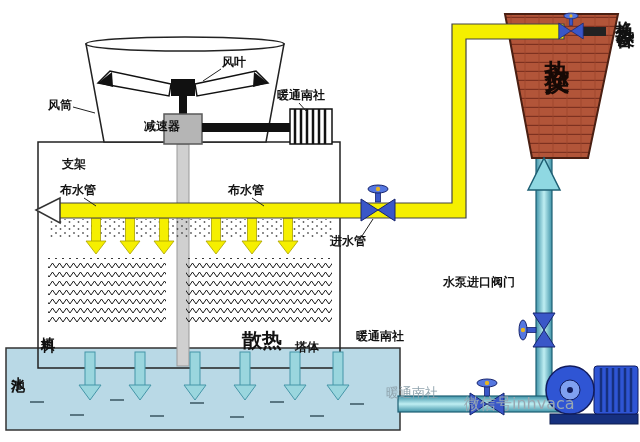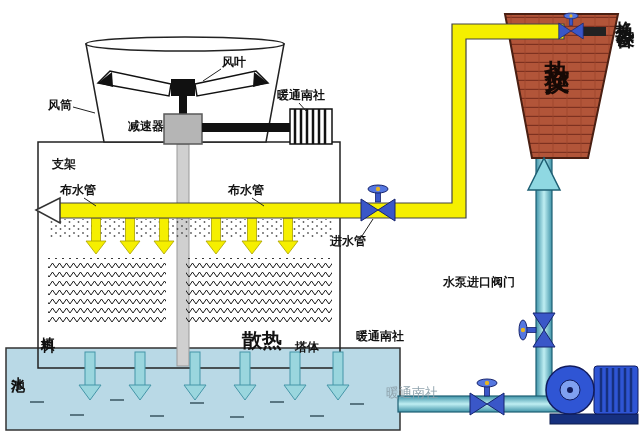--- a/index.html
+++ b/index.html
@@ -161,28 +161,29 @@
     <line x1="299" y1="103" x2="307" y2="112"></line>
     <line x1="84" y1="198" x2="96" y2="206"></line>
     <line x1="252" y1="198" x2="264" y2="206"></line>
     <line x1="362" y1="236" x2="373" y2="219"></line>
   </g>
 </svg>
 
 <div class="lbl" style="left:222px;top:56px">风叶</div>
 <div class="lbl" style="left:48px;top:99px">风筒</div>
 <div class="lbl" style="left:277px;top:89px">暖通南社</div>
-<div class="lbl" style="left:128px;top:120px">减速器</div>
-<div class="lbl" style="left:52px;top:158px">支架</div>
+<div class="lbl" style="left:144px;top:120px">减速器</div>
+<div class="lbl" style="left:62px;top:158px">支架</div>
 <div class="lbl" style="left:60px;top:184px">布水管</div>
 <div class="lbl" style="left:228px;top:184px">布水管</div>
 <div class="lbl" style="left:330px;top:235px">进水管</div>
 <div class="lbl fill v" style="left:40px;top:326px">填料</div>
 <div class="lbl big" style="left:242px;top:329px">散热</div>
 <div class="lbl" style="left:295px;top:341px">塔体</div>
 <div class="lbl pool v" style="left:10px;top:366px">水池</div>
 <div class="lbl" style="left:356px;top:330px">暖通南社</div>
 <div class="lbl" style="left:443px;top:276px">水泵进口阀门</div>
 <div class="lbl hx v" style="left:543px;top:40px">热交换</div>
 <div class="lbl hxe v" style="left:615px;top:6px">换热设备</div>
 <div class="lbl wm" style="left:386px;top:386px">暖通南社</div>
+<div class="lbl wm2" style="left:464px;top:395px">微信号inhvaca</div>
 
 </div>
 
 </body></html>

